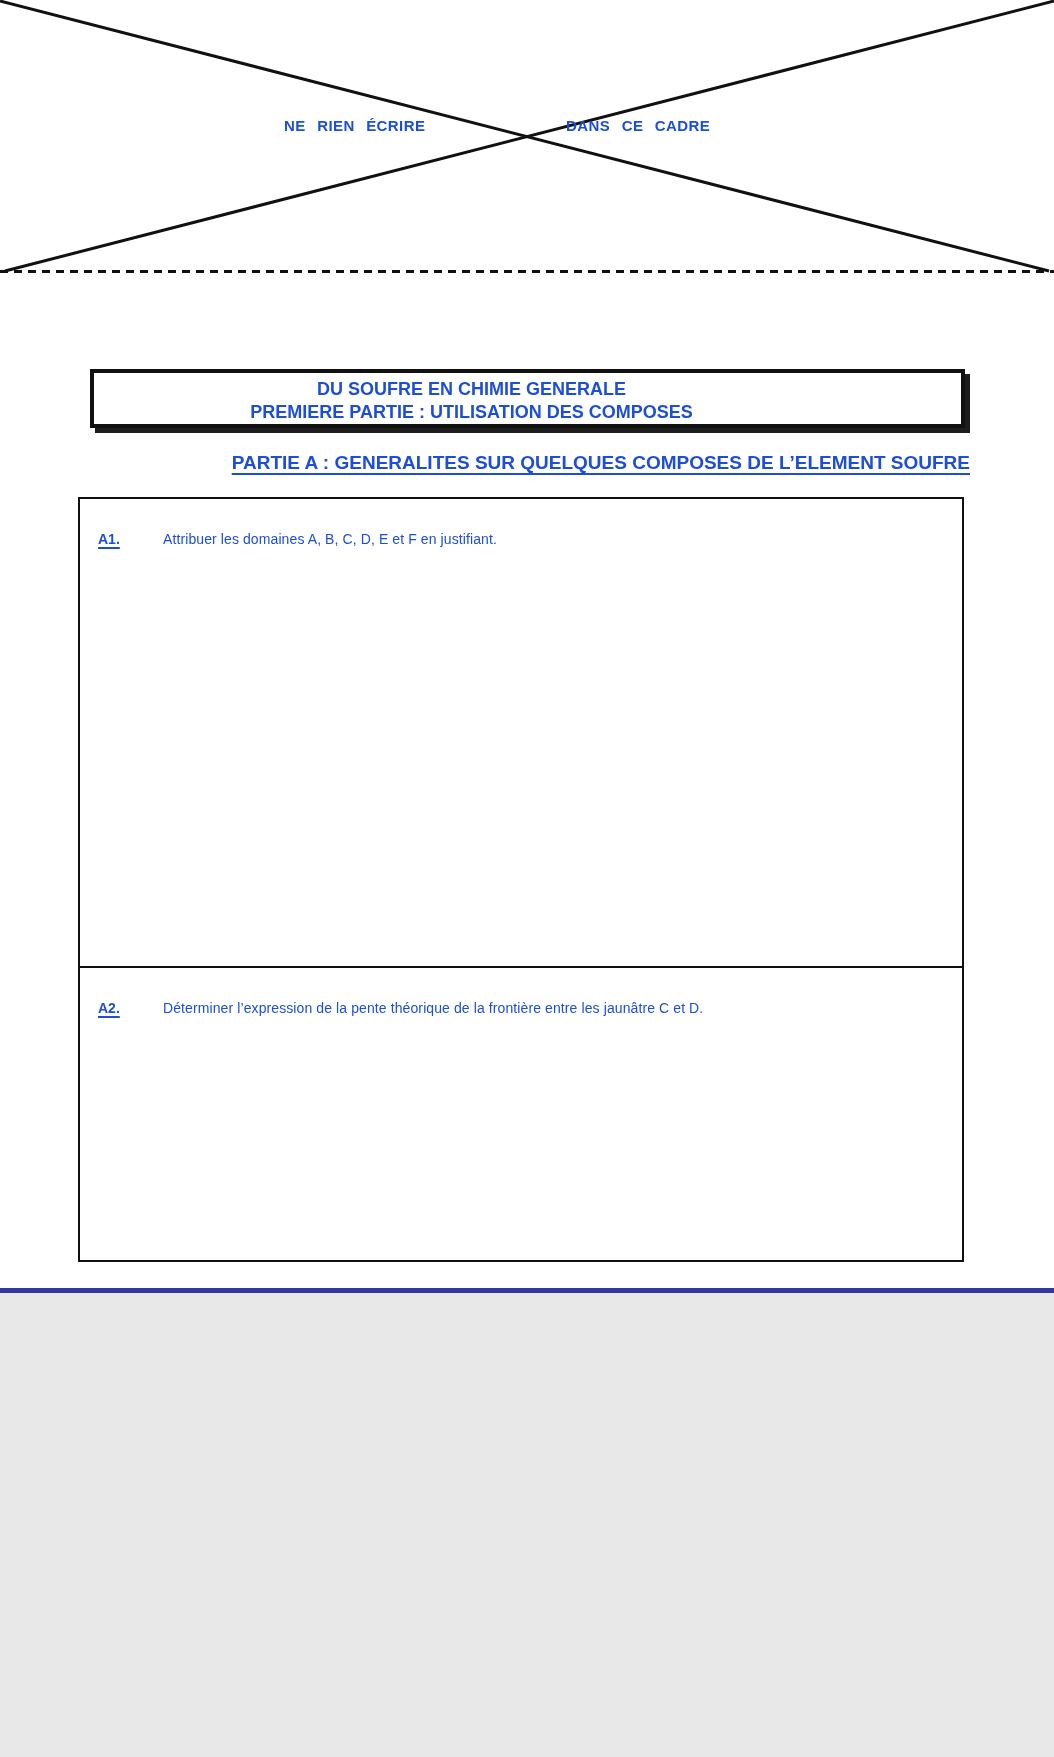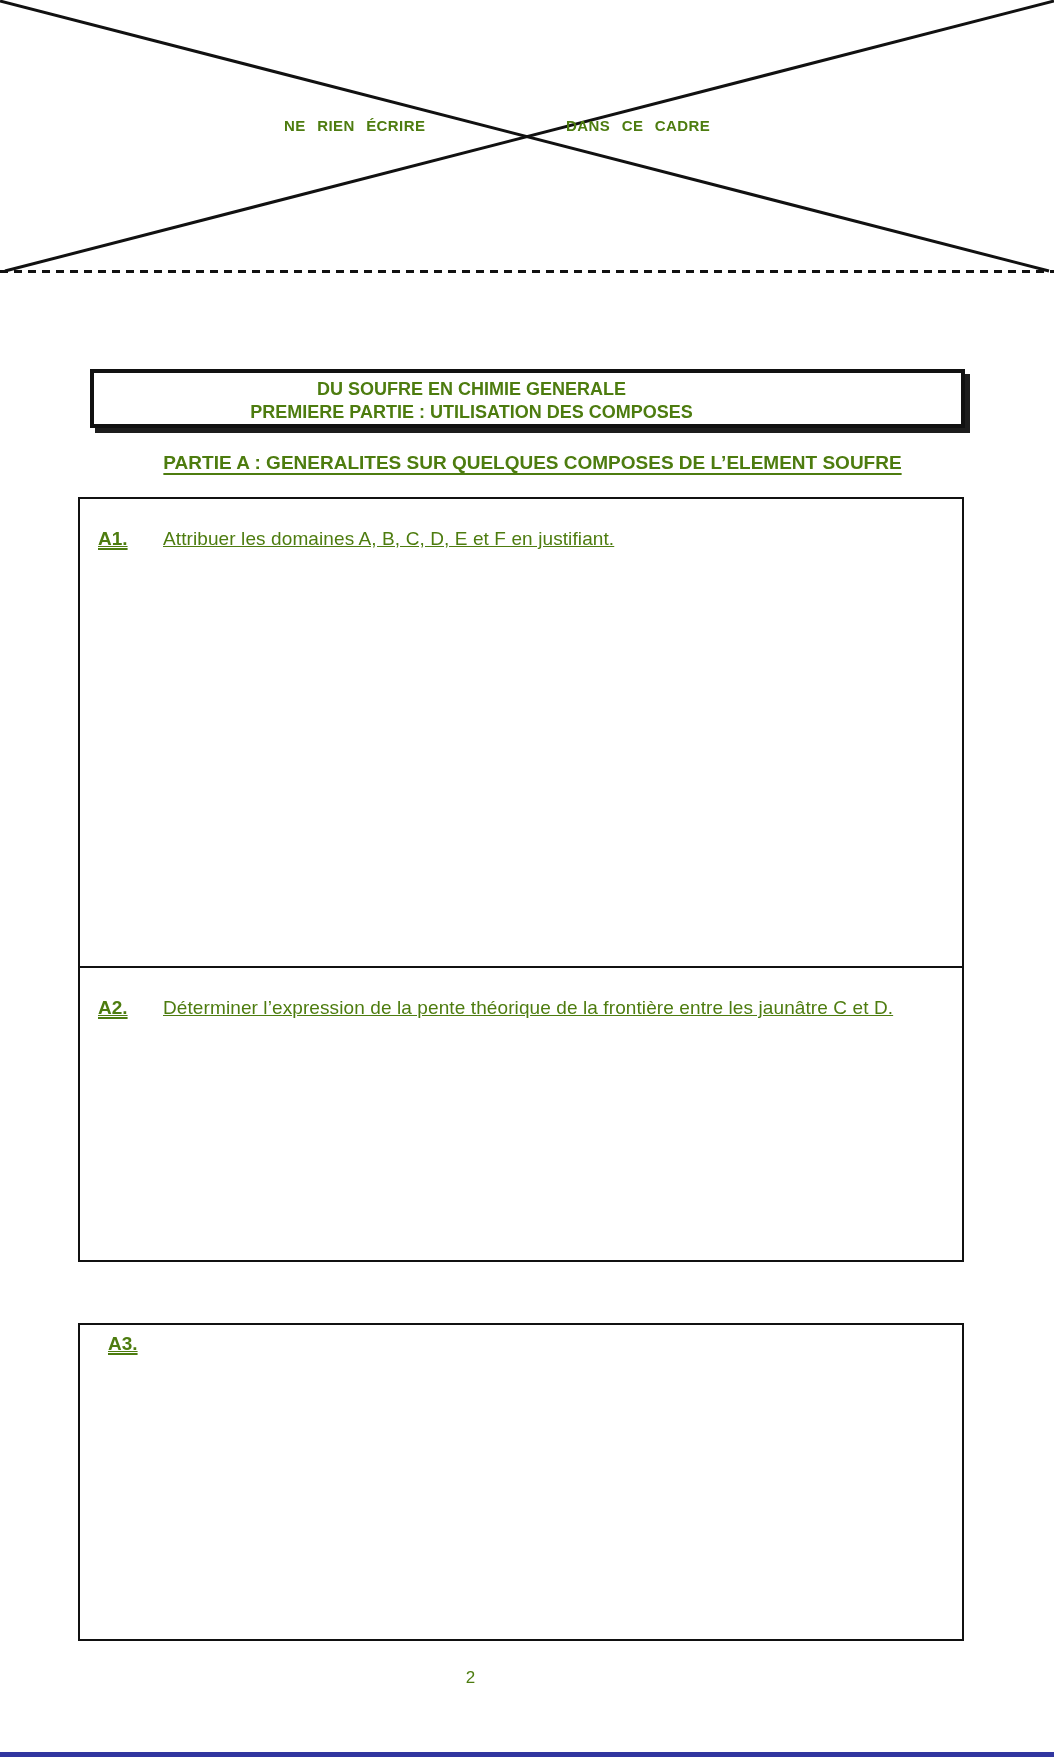--- a/index.html
+++ b/index.html
@@ -1,24 +1,24 @@
 <!DOCTYPE html>
 <html><head>
 <meta charset="utf-8">
 <style>
   html, body { margin: 0; padding: 0; background: #e8e8e8; }
   .page {
     position: relative;
     width: 1054px;
-    height: 1757px;
+    height: 1293px;
     margin: 0 auto;
     background: #ffffff;
     overflow: hidden;
     font-family: "Liberation Sans", sans-serif;
-    color: #4d7c0f;
+    color: #1d4ed8;
   }
 
   
   .cross-svg { position: absolute; top: 0; left: 0; display: block; }
   .no-write-label {
     position: absolute;
     font-weight: bold;
     font-size: 15px;
     letter-spacing: 0.4px;
     word-spacing: 7px;
@@ -51,21 +51,21 @@
     font-size: 18px;
     line-height: 23px;
     white-space: nowrap;
   }
 
   
   .section-heading {
     position: absolute;
     left: 95px; top: 452px;
     width: 875px;
-    text-align: center;
+    text-align: right;
     font-weight: bold;
     font-size: 19px;
     white-space: nowrap;
   }
   .section-heading .u {
     text-decoration: underline;
     text-decoration-thickness: 2px;
     text-underline-offset: 4px;
   }
 
@@ -79,23 +79,22 @@
     background: #fff;
   }
   .qbox-a1 { top: 497px;  height: 476px; }
   .qbox-a2 { top: 966px;  height: 296px; }
   .qbox-a3 { top: 1323px; height: 318px; padding-left: 10px; }
 
   .qrow {
     display: flex;
     align-items: baseline;
     padding: 8px 12px 0 18px;
-    font-size: 19px;
+    font-size: 14px;
     line-height: 22px;
-    text-decoration: underline;
   }
   .qlabel {
     flex: 0 0 65px;
     font-weight: bold;
   }
   .qlabel .u {
     text-decoration: underline;
     text-decoration-thickness: 2px;
     text-underline-offset: 3px;
   }

